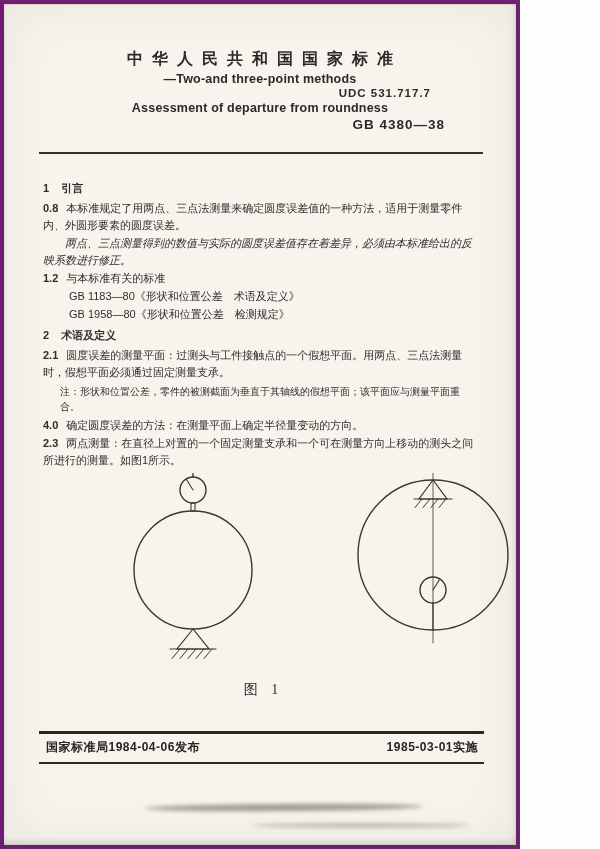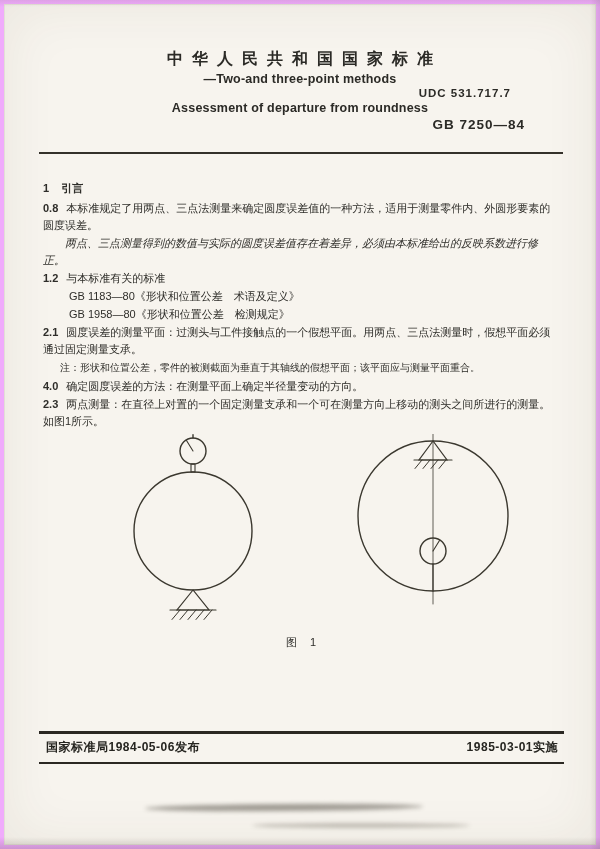--- a/index.html
+++ b/index.html
@@ -2,22 +2,22 @@
 <html><head>
 <meta charset="utf-8">
 <style>
   * { margin:0; padding:0; box-sizing:border-box; }
   html,body { width:600px; height:849px; }
   body {
     font-family:"Liberation Sans","DejaVu Sans",sans-serif;
     background:#fdfdfc;
   }
   .scan {
-    position:relative; width:600px; height:849px;
-    background:#f0abfc; overflow:hidden;
+    position:relative; width:520px; height:849px;
+    background:#701a75; overflow:hidden;
   }
   .page {
     position:absolute; left:4px; top:4px; right:4px; bottom:4px;
     background:#f7f4ee; border:1px solid #e3dfd6;
     box-shadow: inset 0 0 55px rgba(70,58,35,.07);
   }
   
   .header { position:relative; padding-top:44px; color:#2b2a26; }
   .org {
     text-align:center; font-weight:bold; font-size:16px;
@@ -53,21 +53,21 @@
   .p { margin-bottom:1px; }
   .p .num { font-weight:bold; margin-right:8px; }
   .h { font-weight:bold; margin:4px 0 3px; }
   .h .num { margin-right:12px; }
   .cont { text-indent:22px;font-style:italic; }
   .ref { padding-left:26px; }
   .note { font-size:10px; padding-left:17px; margin:2px 0; }
   
   .figure { margin-top:4px; text-align:center; }
   .figure svg { display:block; margin:0 auto; }
-  .caption { font-size:11px; letter-spacing:5px; padding-left:5px; margin-top:10px; color:#2e2d29; }
+  .caption { font-size:14px; letter-spacing:5px; padding-left:5px; margin-top:16px; color:#2e2d29;font-family:Liberation Serif, serif; }
   
   .footer-block { position:absolute; left:34px; right:31px; top:726px; }
   .rule-thick { height:3px; background:#2b2822; }
   .rule-thin  { height:2px; background:#2b2822; margin-top:2px; }
   .footer-row {
     display:flex; justify-content:space-between; align-items:center;
     padding:5px 6px 4px 7px; font-weight:bold; font-size:12px;
     letter-spacing:.5px; color:#262520;
   }
   
@@ -95,34 +95,35 @@
 </style>
 </head>
 <body>
 
 <div class="scan">
   <div class="page">
 
     <div class="header">
       <div class="org">中华人民共和国国家标准</div>
       <div class="udc">UDC 531.717.7</div>
-      <div class="code">GB 7250—84</div>
+      <div class="code">GB 4380—38</div>
       <div class="en en2">—Two-and three-point methods</div>
       <div class="en en1">Assessment of departure from roundness</div>
     </div>
 
     <div class="rule head-rule"></div>
 
     <div class="content">
       <p class="p h"><span class="num">1</span><span>引言</span></p>
       <p class="p"><span class="num">0.8</span><span>本标准规定了用两点、三点法测量来确定圆度误差值的一种方法，适用于测量零件内、外圆形要素的圆度误差。</span></p>
       <p class="p cont"><span>两点、三点测量得到的数值与实际的圆度误差值存在着差异，必须由本标准给出的反映系数进行修正。</span></p>
       <p class="p"><span class="num">1.2</span><span>与本标准有关的标准</span></p>
       <p class="p ref"><span>GB 1183—80《形状和位置公差　术语及定义》</span></p>
       <p class="p ref"><span>GB 1958—80《形状和位置公差　检测规定》</span></p>
+      <p class="p h"><span class="num">2</span><span>术语及定义</span></p>
       <p class="p"><span class="num">2.1</span><span>圆度误差的测量平面：过测头与工件接触点的一个假想平面。用两点、三点法测量时，假想平面必须通过固定测量支承。</span></p>
       <p class="p note"><span>注：形状和位置公差，零件的被测截面为垂直于其轴线的假想平面；该平面应与测量平面重合。</span></p>
       <p class="p"><span class="num">4.0</span><span>确定圆度误差的方法：在测量平面上确定半径量变动的方向。</span></p>
       <p class="p"><span class="num">2.3</span><span>两点测量：在直径上对置的一个固定测量支承和一个可在测量方向上移动的测头之间所进行的测量。如图1所示。</span></p>
 
       <div class="figure">
         <svg width="520" height="190" viewBox="0 0 520 190">
 
           <g stroke="#3b382f" fill="none" stroke-width="1.4" stroke-linecap="round">
             <line x1="150" y1="4" x2="150" y2="0.8"></line>
@@ -157,21 +158,21 @@
             <line x1="390" y1="130" x2="390" y2="157" stroke-width="1.2"></line>
           </g>
         </svg>
         <div class="caption">图 1</div>
       </div>
     </div>
 
     <div class="footer-block">
       <div class="rule-thick"></div>
       <div class="footer-row">
-        <span>国家标准局1984-05-06发布</span>
+        <span>国家标准局1984-04-06发布</span>
         <span>1985-03-01实施</span>
       </div>
       <div class="rule-thin"></div>
     </div>
 
   </div>
 
   <div class="edge-top"></div>
   <div class="edge-right"></div>
   <div class="edge-bottom"></div>

